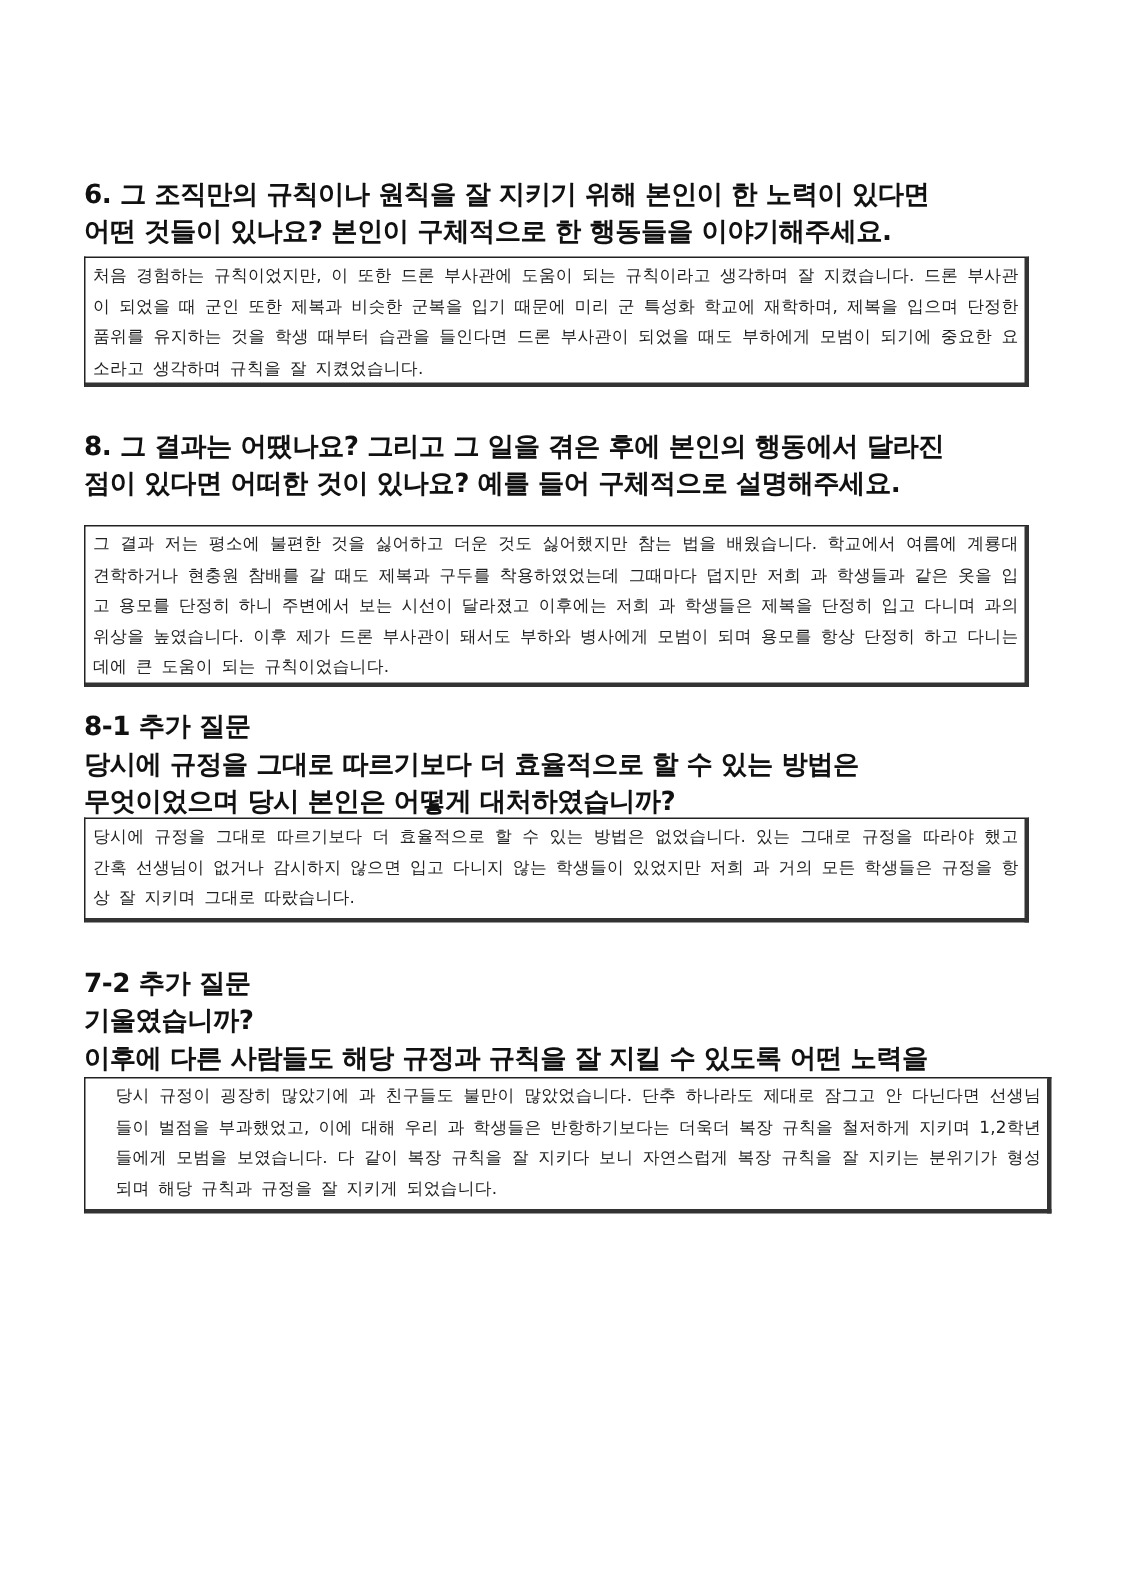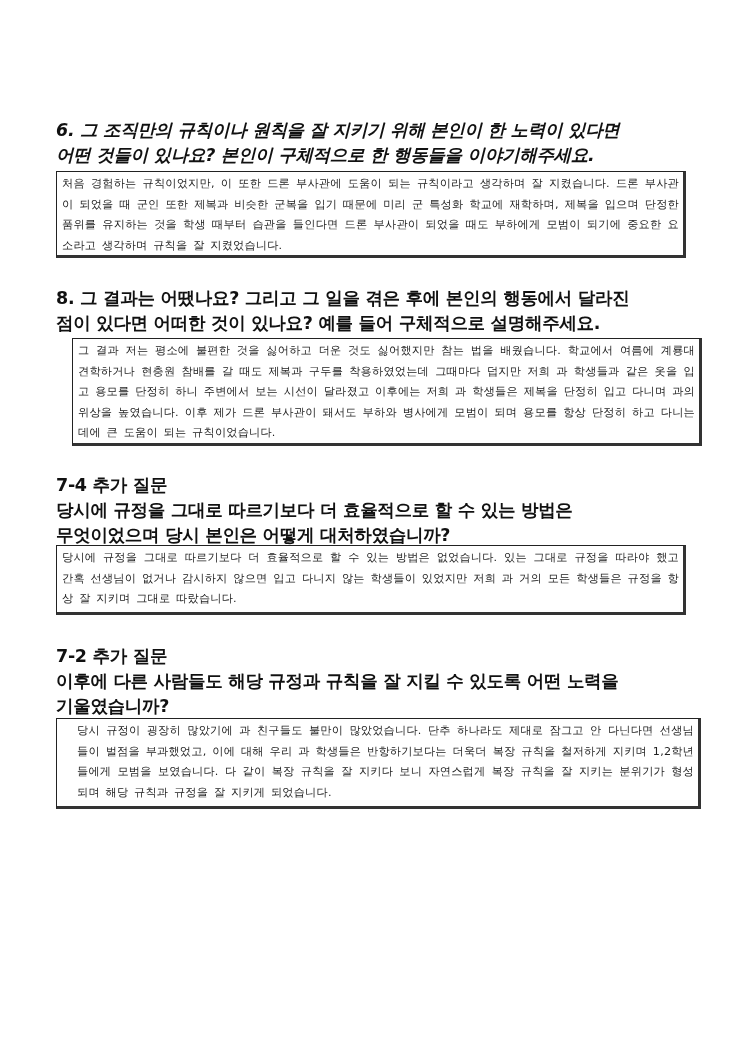--- a/index.html
+++ b/index.html
@@ -16,24 +16,24 @@
       position: absolute; left: 56px; width: 617px;
       border: 1px solid #222;
       border-right: 3px solid #333; border-bottom: 3px solid #333;
       padding: 2px 4px 2px 5px;
       font-size: 11.2px; line-height: 20.6px; color: #222;
       text-align: justify; text-align-last: left;
       letter-spacing: 0.2px; word-spacing: 2px;
       box-sizing: content-box;
     }
     .answer-box p { margin: 0; }
-    #q6 { top: 118px; font-style: italic; }
+    #q6 { top: 118px; }
     #a6 { top: 171px; height: 79px; }
     #q7 { top: 286px; }
-    #a7 { top: 338px; height: 100px; margin-left: 16px; }
+    #a7 { top: 350px; height: 100px; }
     #q71 { top: 473px; }
     #a71 { top: 545px; height: 62px; }
     #q72 { top: 644px; }
     #a72 { top: 718px; height: 83px; padding-left: 20px; }
     .q-line { display: block; white-space: nowrap; }
   </style>
 </head>
 <body>
 
 <div id="q6" class="q-title">
@@ -46,28 +46,28 @@
 
 <div id="q7" class="q-title">
   <span class="q-line">8. 그 결과는 어땠나요? 그리고 그 일을 겪은 후에 본인의 행동에서 달라진</span>
   <span class="q-line">점이 있다면 어떠한 것이 있나요? 예를 들어 구체적으로 설명해주세요.</span>
 </div>
 <div id="a7" class="answer-box">
   <p>그 결과 저는 평소에 불편한 것을 싫어하고 더운 것도 싫어했지만 참는 법을 배웠습니다. 학교에서 여름에 계룡대 견학하거나 현충원 참배를 갈 때도 제복과 구두를 착용하였었는데 그때마다 덥지만 저희 과 학생들과 같은 옷을 입고 용모를 단정히 하니 주변에서 보는 시선이 달라졌고 이후에는 저희 과 학생들은 제복을 단정히 입고 다니며 과의 위상을 높였습니다. 이후 제가 드론 부사관이 돼서도 부하와 병사에게 모범이 되며 용모를 항상 단정히 하고 다니는 데에 큰 도움이 되는 규칙이었습니다.</p>
 </div>
 
 <div id="q71" class="q-title">
-  <span class="q-line">7-4 추가 질문</span>
+  <span class="q-line">8-1 추가 질문</span>
   <span class="q-line">당시에 규정을 그대로 따르기보다 더 효율적으로 할 수 있는 방법은</span>
   <span class="q-line">무엇이었으며 당시 본인은 어떻게 대처하였습니까?</span>
 </div>
 <div id="a71" class="answer-box">
   <p>당시에 규정을 그대로 따르기보다 더 효율적으로 할 수 있는 방법은 없었습니다. 있는 그대로 규정을 따라야 했고 간혹 선생님이 없거나 감시하지 않으면 입고 다니지 않는 학생들이 있었지만 저희 과 거의 모든 학생들은 규정을 항상 잘 지키며 그대로 따랐습니다.</p>
 </div>
 
 <div id="q72" class="q-title">
   <span class="q-line">7-2 추가 질문</span>
+  <span class="q-line">기울였습니까?</span>
   <span class="q-line">이후에 다른 사람들도 해당 규정과 규칙을 잘 지킬 수 있도록 어떤 노력을</span>
-  <span class="q-line">기울였습니까?</span>
 </div>
 <div id="a72" class="answer-box">
   <p>당시 규정이 굉장히 많았기에 과 친구들도 불만이 많았었습니다. 단추 하나라도 제대로 잠그고 안 다닌다면 선생님들이 벌점을 부과했었고, 이에 대해 우리 과 학생들은 반항하기보다는 더욱더 복장 규칙을 철저하게 지키며 1,2학년들에게 모범을 보였습니다. 다 같이 복장 규칙을 잘 지키다 보니 자연스럽게 복장 규칙을 잘 지키는 분위기가 형성되며 해당 규칙과 규정을 잘 지키게 되었습니다.</p>
 </div>
 
 </body></html>

